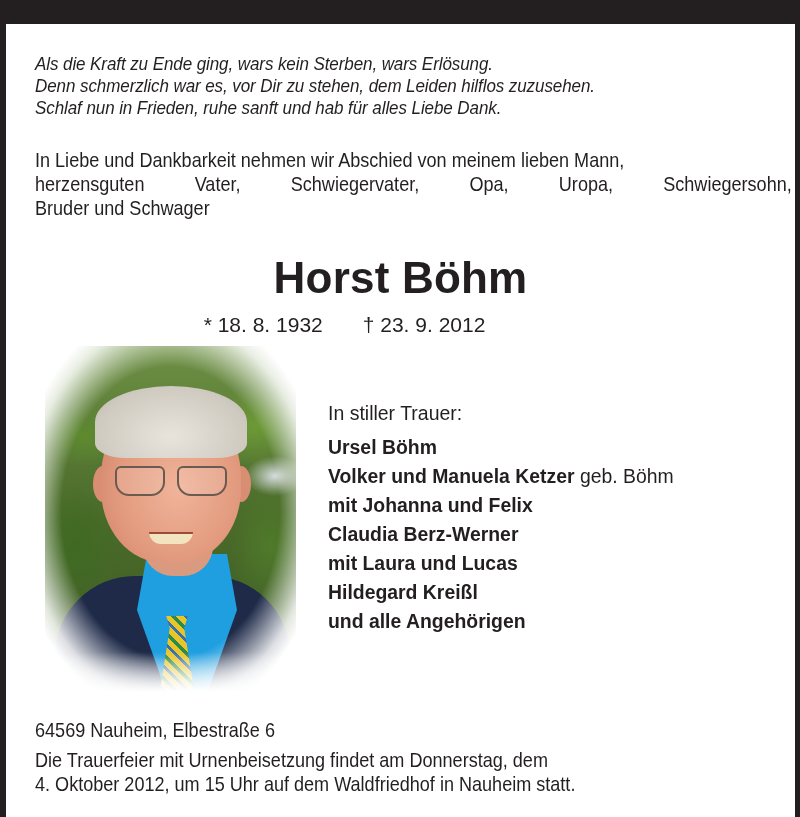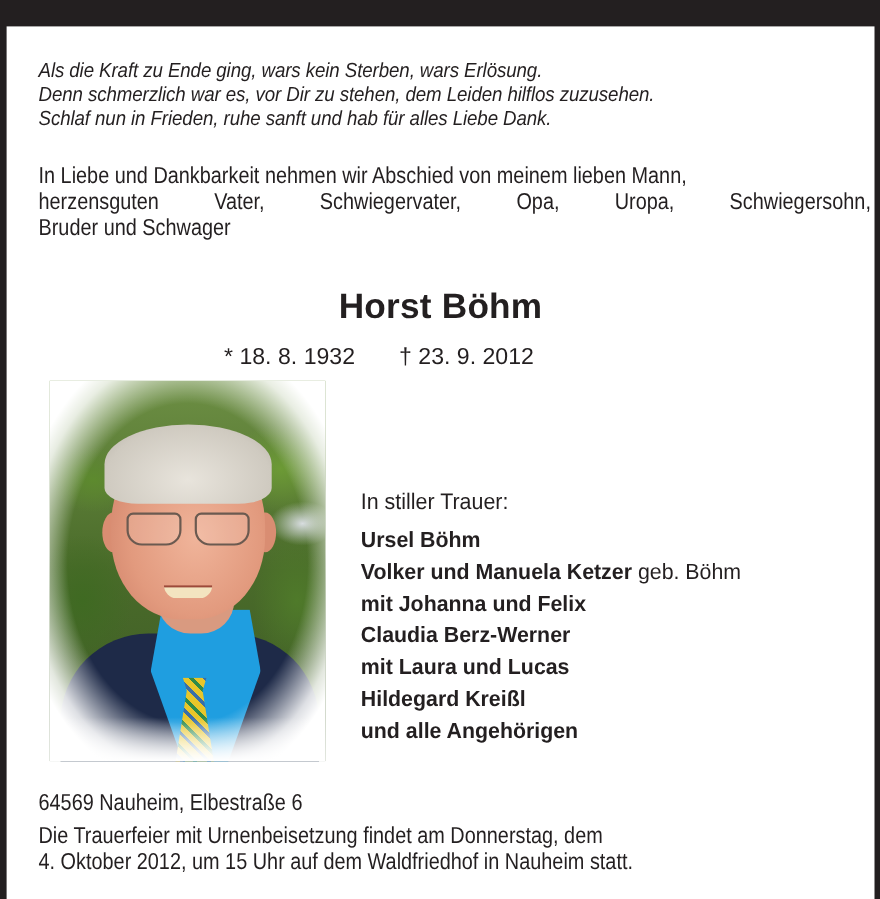--- a/index.html
+++ b/index.html
@@ -15,21 +15,21 @@
     transform: scaleX(0.92); transform-origin: left top; letter-spacing: -0.1px;
   }
   .motto div { white-space: nowrap; }
   .intro {
     left: 29px; top: 124px; width: 765px; font-size: 21px; line-height: 24px;
     transform: scaleX(0.86); transform-origin: left top;
   }
   .intro .just { display: flex; justify-content: space-between; width: 880px; }
   .name {
     left: 0; width: 789px; top: 226px; text-align: center;
-    font-weight: bold; font-size: 32px; line-height: 56px; letter-spacing: 0.2px;
+    font-weight: bold; font-size: 44px; line-height: 56px; letter-spacing: 0.2px;
   }
   .dates {
     left: 0; width: 677px; top: 288px; text-align: center; font-size: 21px; line-height: 26px;
   }
   .dates span + span { margin-left: 40px; }
   .photo {
     position: absolute; left: 39px; top: 322px; width: 251px; height: 346px;
     overflow: hidden;
   }
   .photo .bg {
@@ -89,21 +89,21 @@
   .photo .vignette {
     position: absolute; inset: 0;
     background:
       radial-gradient(ellipse 62% 60% at 50% 48%, rgba(255,255,255,0) 70%, rgba(255,255,255,0.85) 92%, #ffffff 100%);
   }
   .photo .fade-bottom {
     position: absolute; left: 0; right: 0; bottom: 0; height: 40px;
     background: linear-gradient(180deg, rgba(255,255,255,0), #ffffff);
   }
   .mourn {
-    left: 322px; top: 374px; font-size: 20px; line-height: 29px; margin-top: 44px;
+    left: 322px; top: 374px; font-size: 20px; line-height: 29px;
   }
   .mourn .label { margin-bottom: 6px; font-size: 20.5px; transform: scaleX(0.95); transform-origin: left; }
   .mourn .row { font-weight: bold; font-size: 20px; line-height: 29px; transform: scaleX(0.97); transform-origin: left; }
   .mourn .row .reg { font-weight: normal; }
   .address {
     left: 29px; top: 694px; font-size: 21px; line-height: 24px;
     transform: scaleX(0.86); transform-origin: left top;
   }
   .service {
     left: 29px; top: 724px; font-size: 21px; line-height: 24px;

